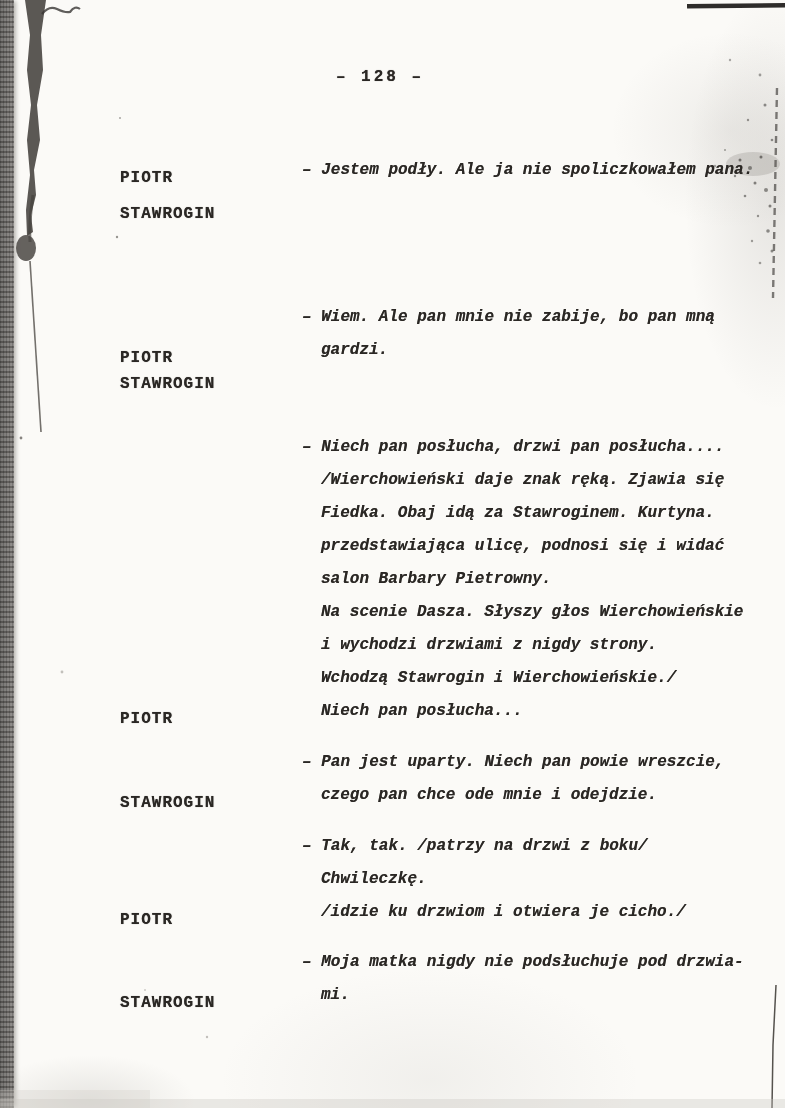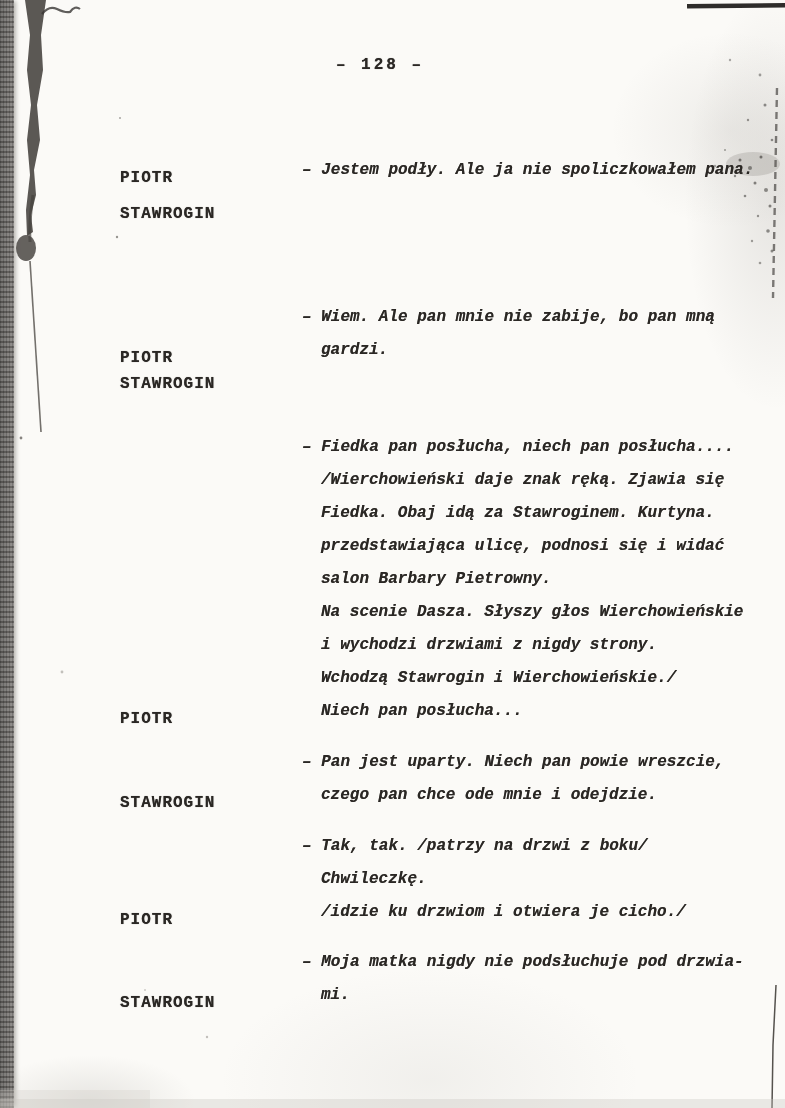--- a/index.html
+++ b/index.html
@@ -19,21 +19,21 @@
   .left-band{
     position:absolute;left:0;top:0;width:14px;height:1108px;
     background:
       repeating-linear-gradient(0deg, rgba(25,23,21,.28) 0 2px, rgba(255,255,255,.07) 2px 5px),
       repeating-linear-gradient(90deg, rgba(15,15,15,.22) 0 1px, transparent 1px 3px),
       linear-gradient(90deg,#6b6967,#8b8885);
     box-shadow:3px 0 4px -1px rgba(128,125,121,.55);
   }
   .artifacts{position:absolute;left:0;top:0;pointer-events:none;}
   .page-number{
-    position:absolute;top:56px;left:300px;width:160px;
+    position:absolute;top:68px;left:300px;width:160px;
     text-align:center;font-size:16px;font-weight:700;letter-spacing:3px;
     text-shadow:0 0 .7px rgba(42,39,36,.75);
   }
   .entry{
     position:absolute;left:120px;right:6px;
     display:flex;align-items:flex-end;
   }
   .speaker{
     width:182px;flex:0 0 182px;
     font-size:16px;font-weight:700;letter-spacing:1px;
@@ -127,21 +127,21 @@
     </div>
   </div>
 
   <div class="entry" style="top:375px">
     <div class="speaker">STAWROGIN</div>
   </div>
 
   <div class="entry" style="top:425px">
     <div class="speaker">PIOTR</div>
     <div class="speech">
-      <div class="line first">– Fiedka pan posłucha, niech pan posłucha....</div>
+      <div class="line first">– Niech pan posłucha, drzwi pan posłucha....</div>
       <div class="line">/Wierchowieński daje znak ręką. Zjawia się</div>
       <div class="line">Fiedka. Obaj idą za Stawroginem. Kurtyna.</div>
       <div class="line">przedstawiająca ulicę, podnosi się i widać</div>
       <div class="line">salon Barbary Pietrowny.</div>
       <div class="line">Na scenie Dasza. Słyszy głos Wierchowieńskie</div>
       <div class="line">i wychodzi drzwiami z nigdy strony.</div>
       <div class="line">Wchodzą Stawrogin i Wierchowieńskie./</div>
       <div class="line">Niech pan posłucha...</div>
     </div>
   </div>

